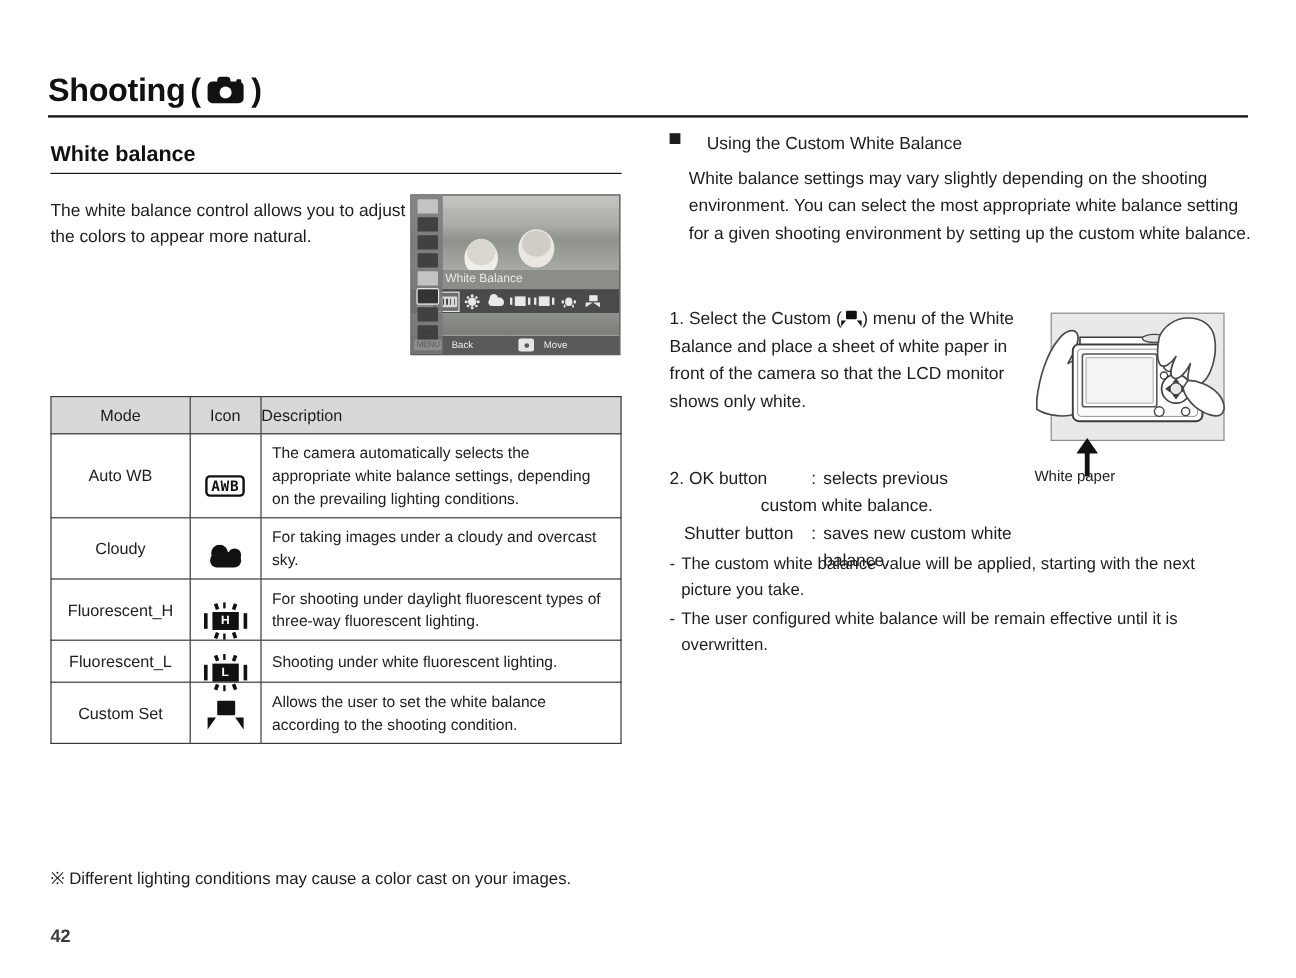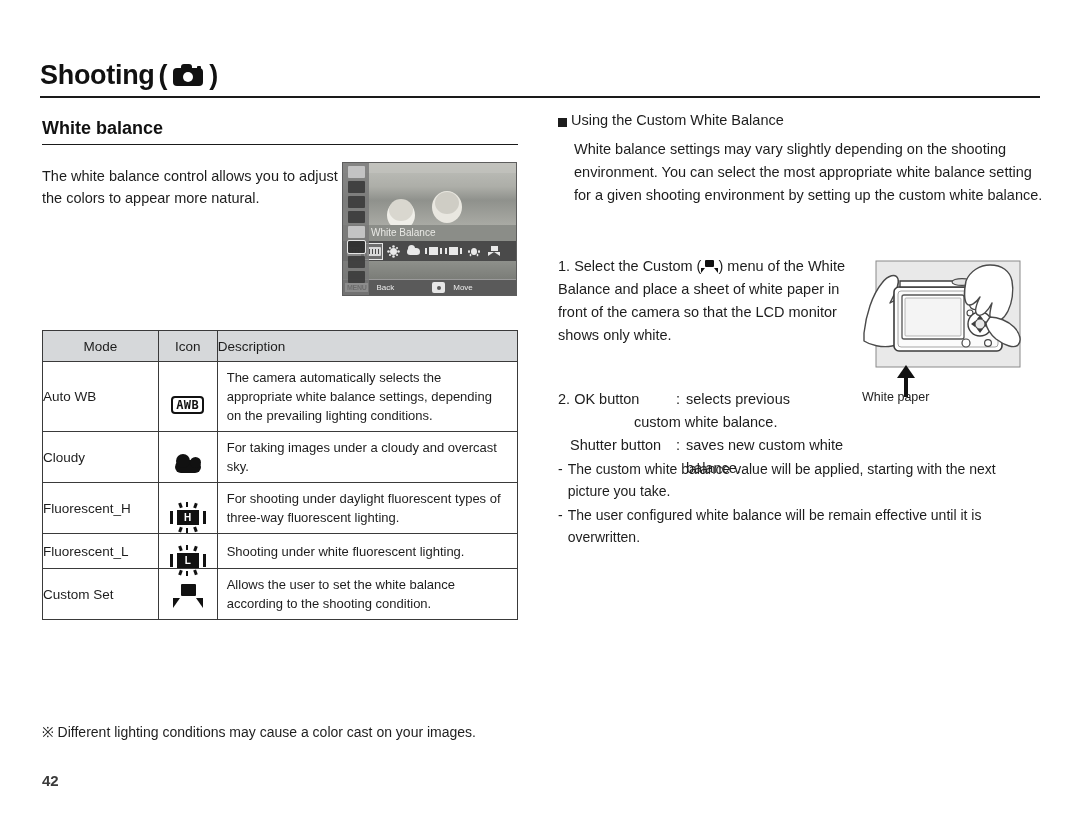--- a/index.html
+++ b/index.html
@@ -318,20 +318,21 @@
     font-weight: normal;
     font-size: 13.5px;
     height: 30px;
     color: #1d1d1d;
     margin-top: 12px;
   }
   .col-mode { width: 115px; text-align: center; }
   .col-icon { width: 58px; text-align: center; }
   .col-desc { width: 301px; text-align: left; }
   #wb-table td.mode-cell {
+    text-align: center;
     font-size: 13.5px;
     color: #1d1d1d;
   }
   #wb-table td.icon-cell {
     text-align: center;
     vertical-align: middle;
   }
   #wb-table td.desc-cell {
     padding: 6px 8px 6px 9px;
     font-size: 13px;
@@ -452,22 +453,22 @@
     font-weight: bold;
     color: #3a3a3a;
   }
 
   
   #right-col { position: absolute; left: 558px; top: 112px; width: 480px; }
   #custom-wb-heading {
     font-size: 14.5px;
     color: #1d1d1d;
     display: flex;
-    align-items: flex-end;
-    gap: 4px;
+    align-items: flex-start;
+    gap: 22px;
   }
   .sq-bullet {
     width: 9px; height: 9px; background: #1d1d1d; flex: none;
     position: relative; top: -1px;
   }
   #custom-wb-body {
     margin-top: 10px;
     margin-left: 16px;
     width: 472px;
     font-size: 14.5px;

